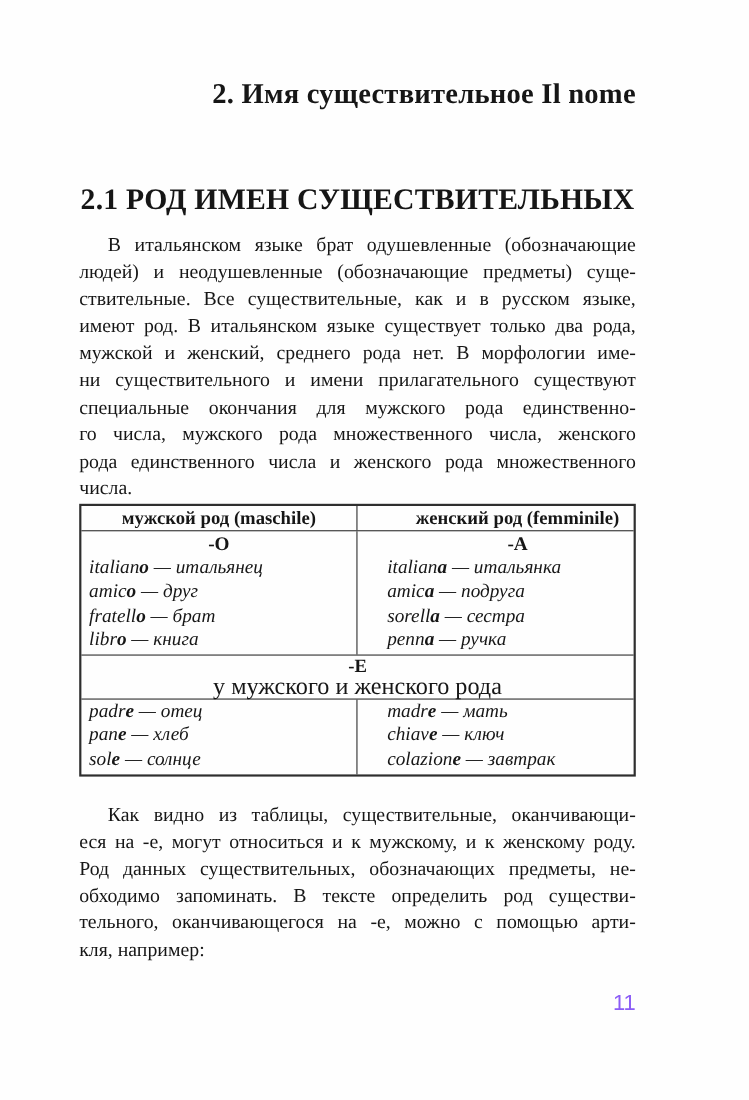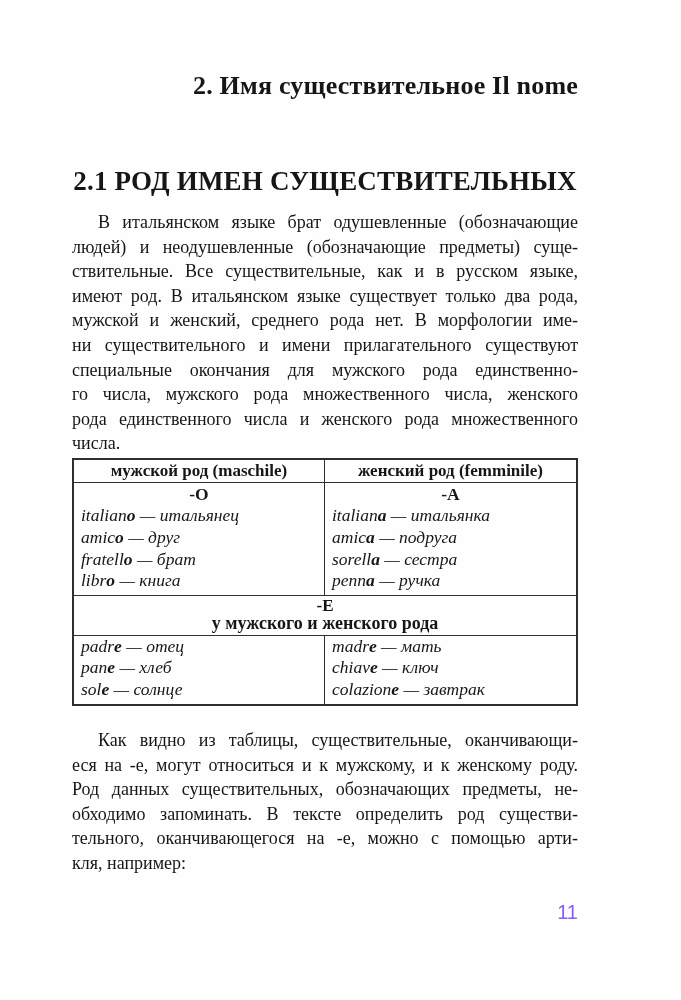--- a/index.html
+++ b/index.html
@@ -36,42 +36,42 @@
   }
   .pline.first { text-indent: 26px; }
   .pline.last { text-align-last: left; }
   .para2 { margin-top: 22px; }
 
   .gtable {
     margin-top: 2px;
     border: 2px solid #2e2e2e;
   }
   .gtable > div + div { border-top: 1.5px solid #2e2e2e; }
-  .trow { display: flex; }
+  .trow { display: flex; gap: 20px; }
   .tcell { flex: 0 0 50%; box-sizing: border-box; }
   .tcell.leftc { border-right: 1.5px solid #2e2e2e; }
 
   .thead {
     font-weight: 700; font-size: 17px; line-height: 22px;
     text-align: center; padding: 0;
   }
   .ending-line {
     font-weight: 700; font-size: 17.5px; line-height: 21px;
     text-align: center; margin-top: 1px;
   }
   .entry {
     font-style: italic; font-size: 17.5px; line-height: 21.8px;
     padding-left: 7px; white-space: nowrap;
   }
   .entry .end { font-weight: 700; }
   .groupcell { padding-bottom: 3px; }
 
   .tmerged { text-align: center; padding: 1px 0 2px 0; }
   .tmerged .m-ending { font-weight: 700; font-size: 17px; line-height: 18px; }
-  .tmerged .m-note   { font-weight: 700; font-size: 18px; line-height: 17.5px; }
+  .tmerged .m-note   { font-weight: 400; font-size: 22px; line-height: 17.5px; }
 
   .page-number {
     position: absolute; top: 901px; left: 72px; width: 506px;
     text-align: right;
     font-family: "Liberation Sans", sans-serif;
     font-size: 20px; color: #8b5cf6;
   }
 </style>
 </head>
 <body>

